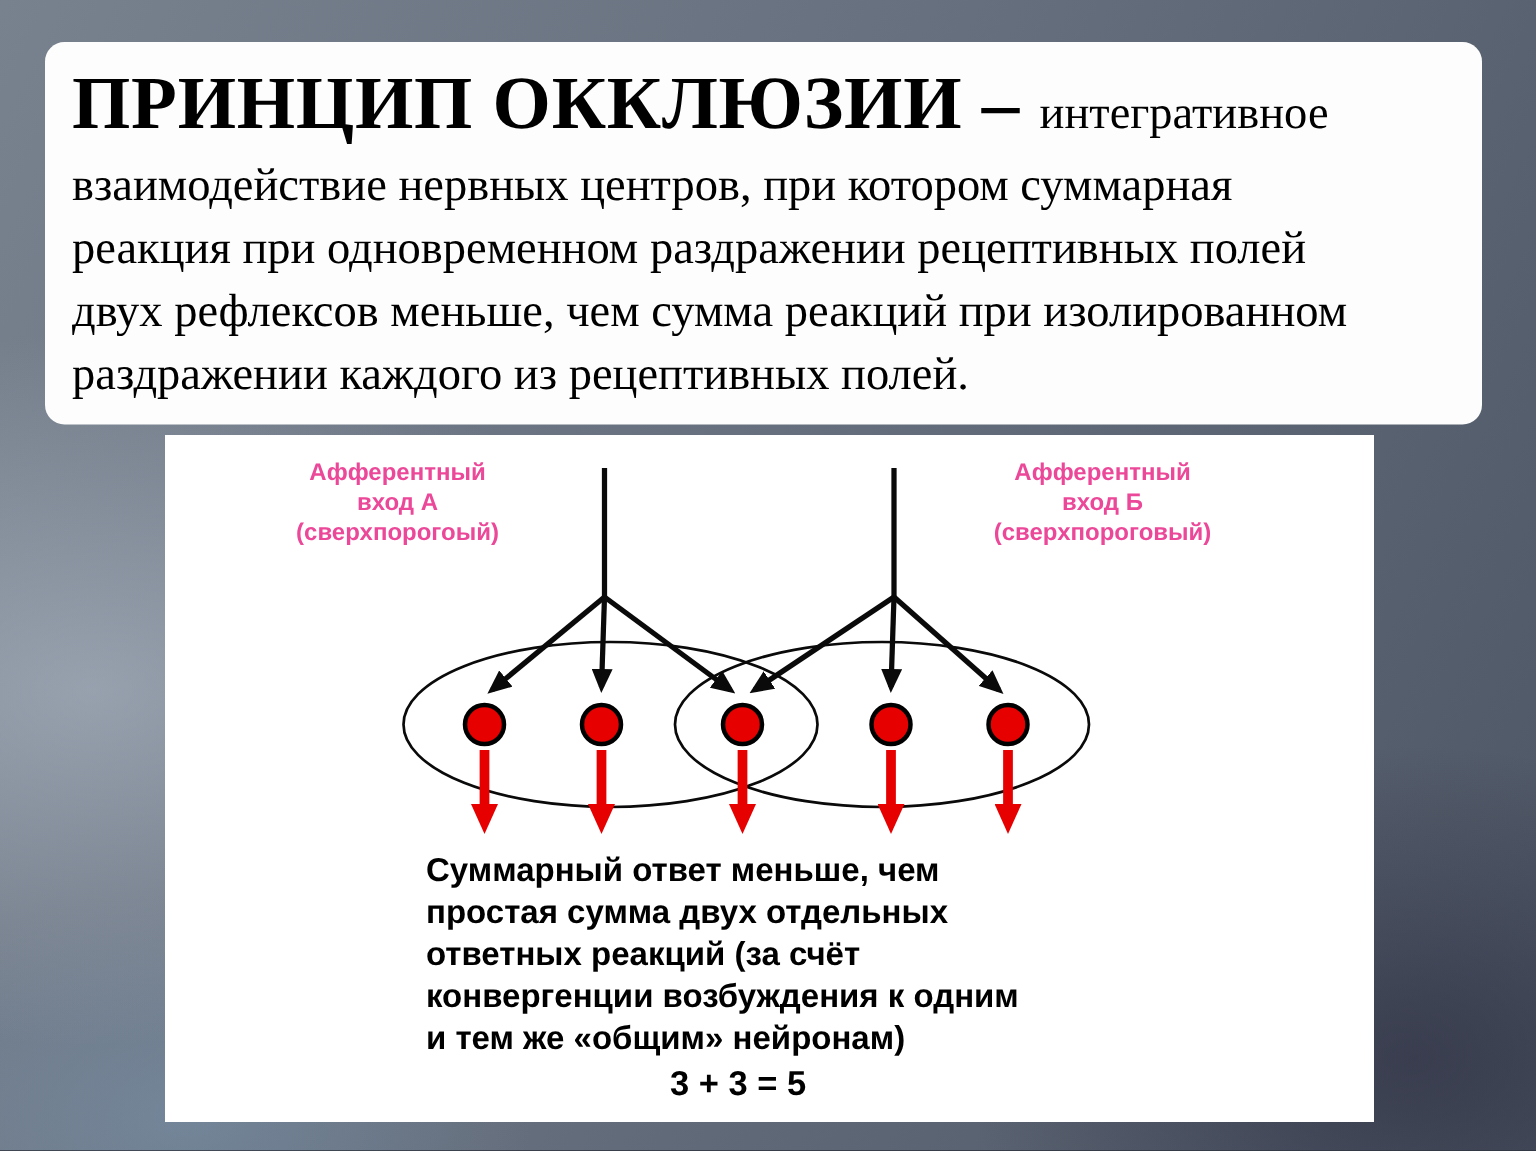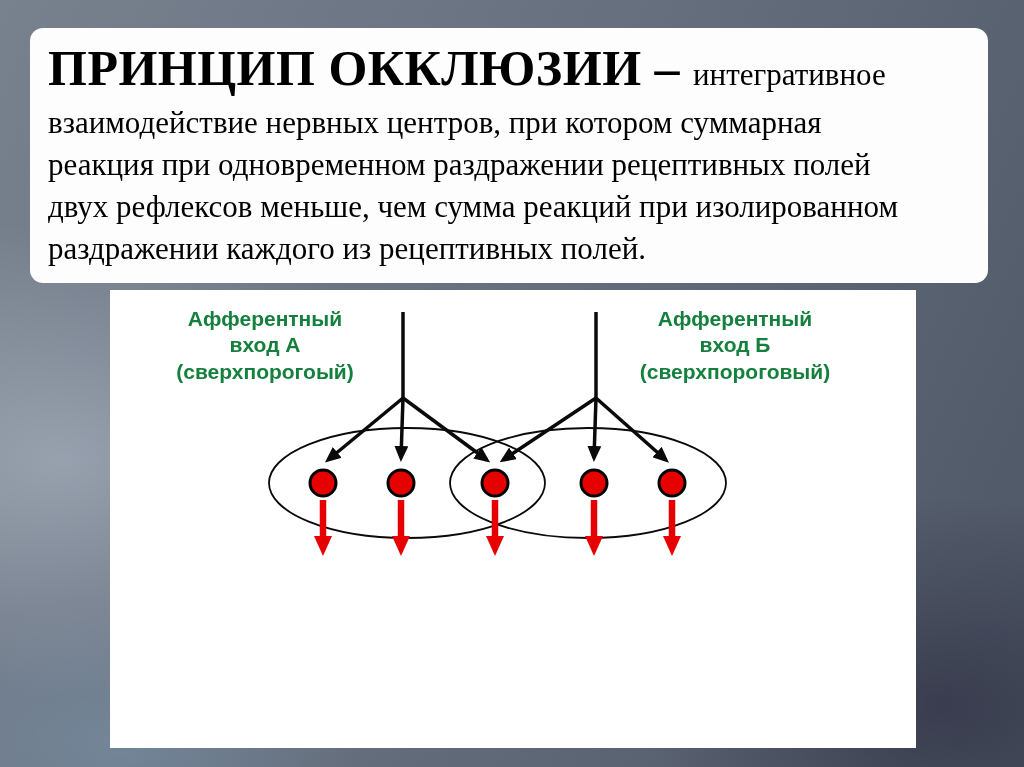--- a/index.html
+++ b/index.html
@@ -41,23 +41,23 @@
   
   .diagram{
     position:absolute;left:110px;top:290px;width:806px;height:458px;
     background:#ffffff;
   }
   .diagram svg{position:absolute;left:0;top:0;}
   .dlabel{
     position:absolute;
     font-family:"Liberation Sans",sans-serif;
     font-weight:bold;
-    font-size:21px;
+    font-size:16px;
     line-height:1.25;
-    color:#15803d;
+    color:#ec4899;
     text-align:center;
     white-space:pre-line;
   }
   .label-a{left:30px;top:16px;width:250px;}
   .label-b{left:500px;top:16px;width:250px;}
   .caption{
     position:absolute;left:174px;top:276px;width:480px;
     font-family:"Liberation Sans",sans-serif;
     font-weight:bold;font-size:22px;line-height:28px;color:#000;
     white-space:pre-line;
@@ -136,16 +136,22 @@
     </svg>
 
     <div class="dlabel label-a">Афферентный
 вход А
 (сверхпорогоый)</div>
 
     <div class="dlabel label-b">Афферентный
 вход Б
 (сверхпороговый)</div>
 
+    <div class="caption">Суммарный ответ  меньше, чем
+простая сумма двух отдельных
+ответных реакций (за счёт
+конвергенции возбуждения к одним
+и тем же «общим» нейронам)</div>
 
+    <div class="equation">3 + 3 = 5</div>
   </div>
 
 </div>
 
 </body></html>

